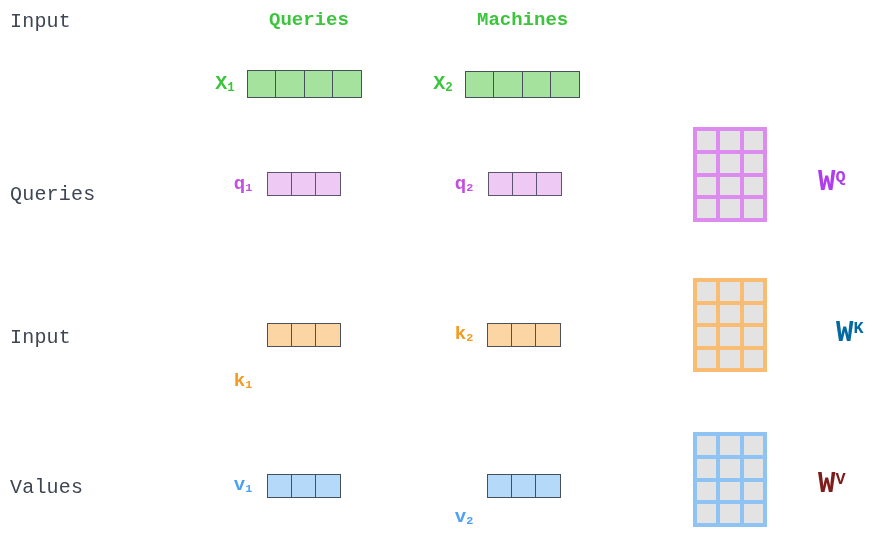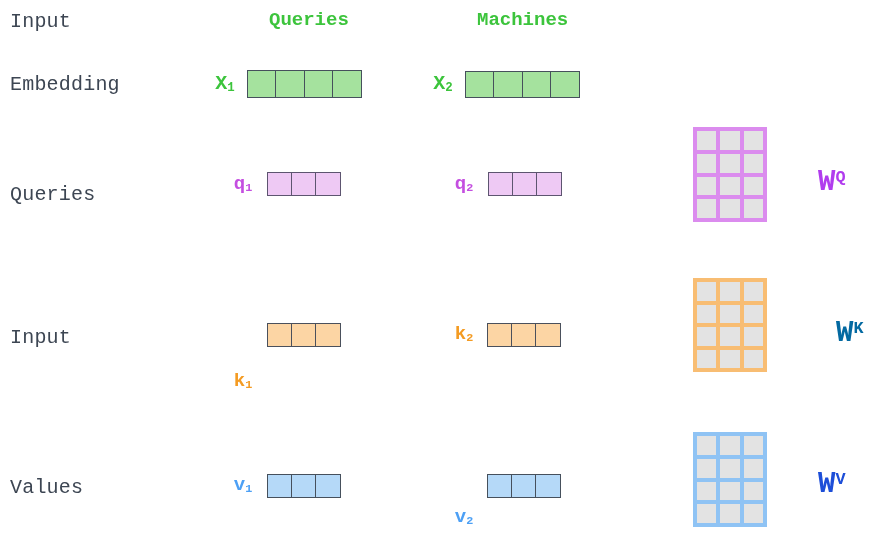--- a/index.html
+++ b/index.html
@@ -60,29 +60,28 @@
   .matrix .mcell { background: #e3e3e3; }
   .m-purple { background: #db8cee; }
   .m-orange { background: #f8bd73; }
   .m-blue   { background: #8fc3f4; }
 
   
   .w-label { font-size: 29px; font-weight: bold; }
   .w-label sup { font-size: 0.58em; vertical-align: 0.45em; }
   .w-purple { color: #b13cee; }
   .w-orange { color: #0369a1; margin-left: 18px; }
-  .w-blue   { color: #1d4ed8; }
+  .w-blue   { color: #7f1d1d; }
 </style>
 </head>
 <body>
 
 <div id="stage">
 
   <div class="abs row-label" style="left:10px; top:10px;">Input</div>
-  <div class="abs row-label" style="left:10px; top:73px;">Embedding</div>
   <div class="abs row-label" style="left:10px; top:183px;">Queries</div>
   <div class="abs row-label" style="left:10px; top:326px;">Input</div>
   <div class="abs row-label" style="left:10px; top:476px;">Values</div>
 
   <div class="abs word-label" style="left:269px; top:9px;">Queries</div>
   <div class="abs word-label" style="left:477px; top:9px;">Machines</div>
 
   <div class="abs vec-label lbl-green" style="left:205px; top:72px;">
     <span>X</span><span class="sub">1</span>
   </div>

